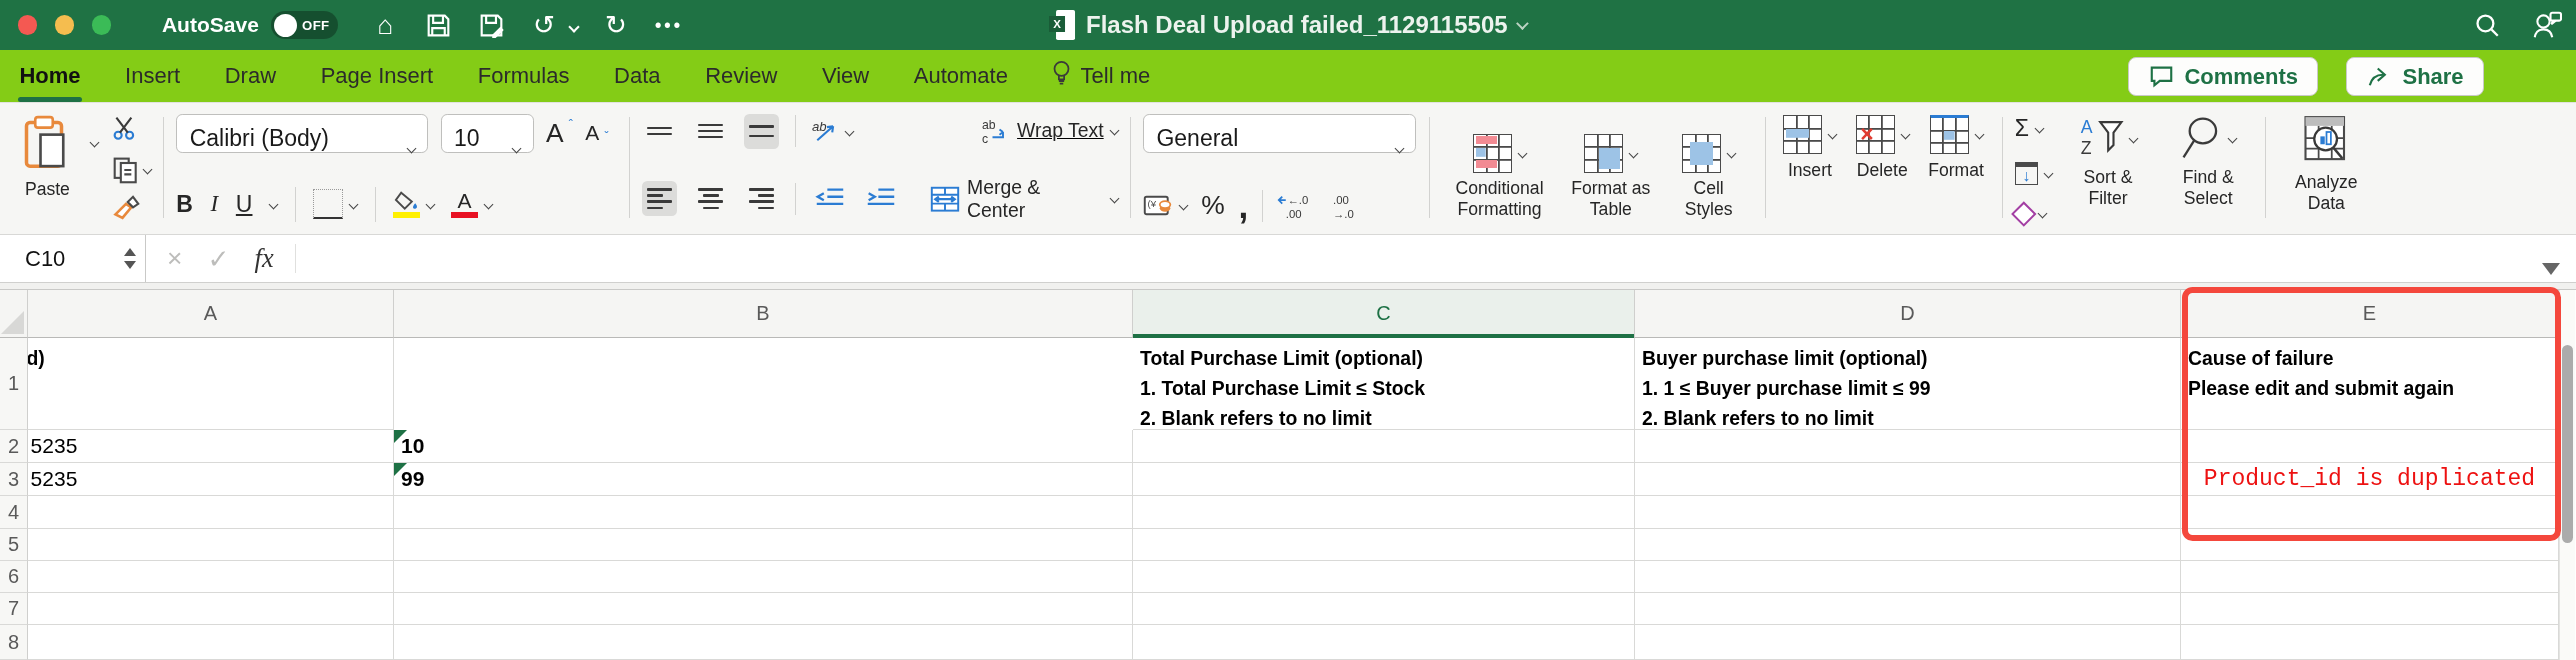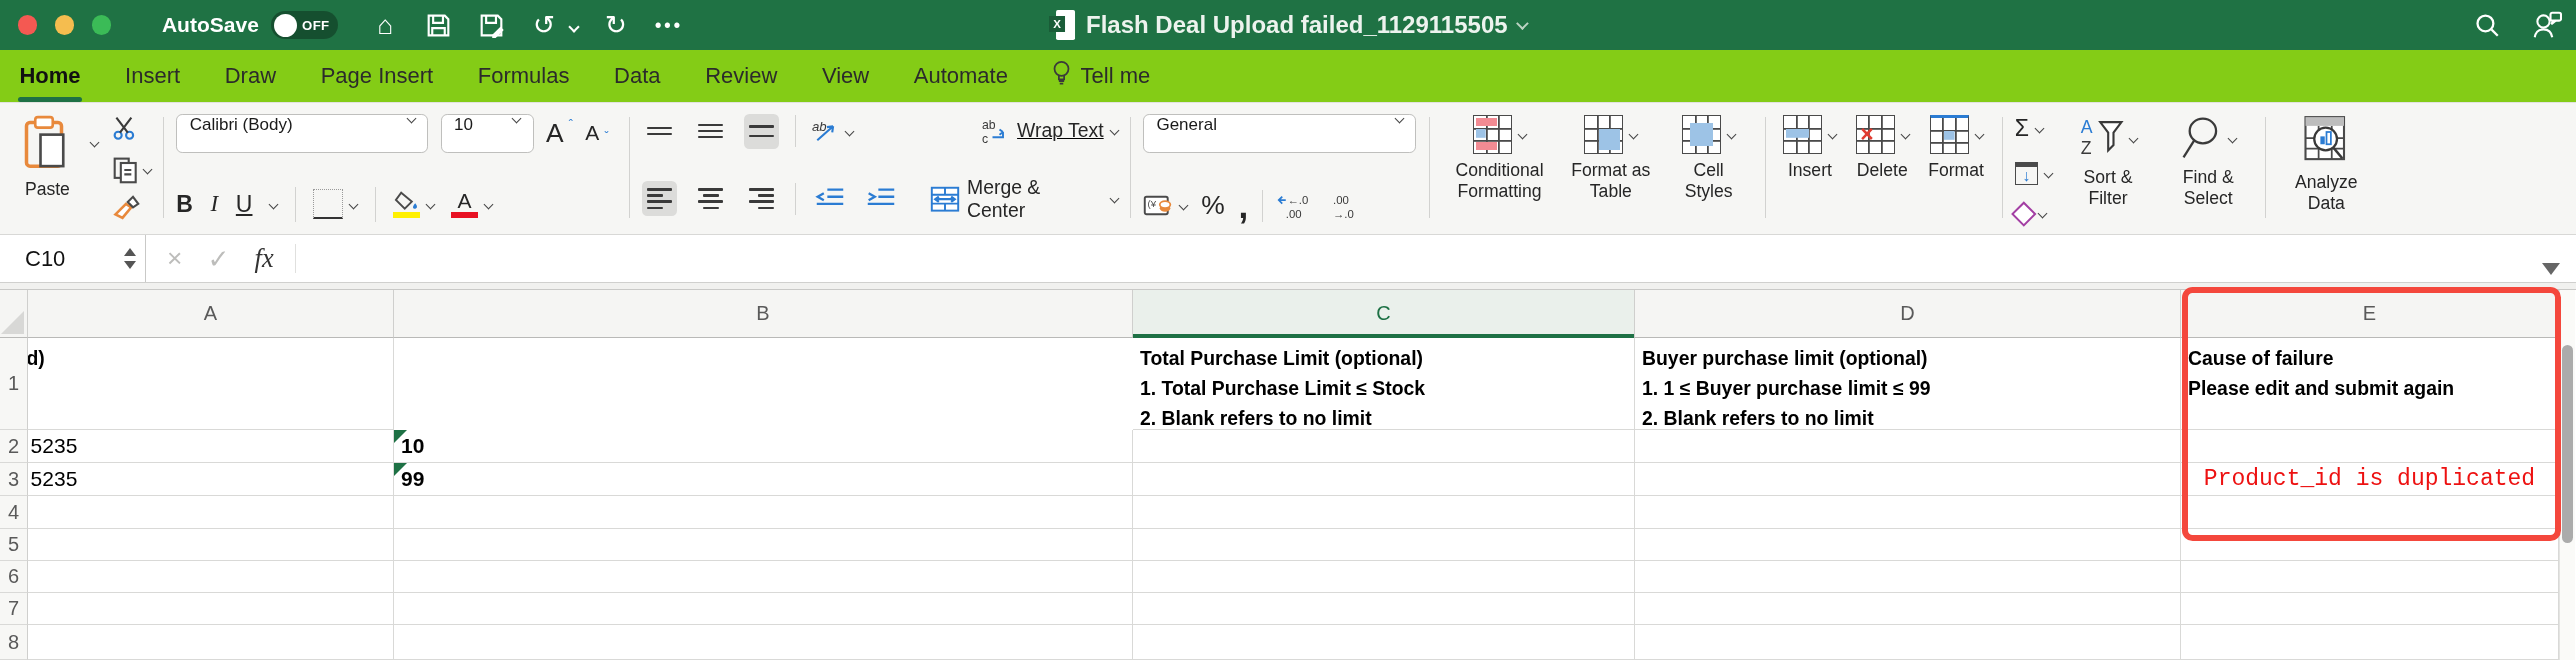--- a/index.html
+++ b/index.html
@@ -40,21 +40,21 @@
   .pill-btn svg { display:block; }
 
   
   .ribbon { height:132px; background:#F6F6F4; display:flex; align-items:stretch; padding:7px 0 8.8px 8.8px; border-bottom:0.9px solid #D8D8D6; position:relative; }
   .rgroup { display:flex; flex-direction:column; justify-content:space-between; padding:3.5px 8.8px; }
   .rdiv { width:0.9px; background:#D2D2D0; margin:7px 3.5px; }
   .rrow { display:flex; align-items:center; gap:12.3px; }
   .bigbtn { display:flex; flex-direction:column; align-items:center; justify-content:flex-start; gap:5.3px; padding:1.8px 5.3px; }
   .biglabel { font-size:17.6px; color:#262626; text-align:center; line-height:21px; }
   .chev { width:7px; height:7px; border-right:1.8px solid #444; border-bottom:1.8px solid #444; transform:rotate(45deg); display:inline-block; flex:0 0 auto; }
-  .selbox { height:39px; background:#fff; border:1.3px solid #BFBFBD; border-radius:6.2px; display:flex; align-items:flex-start; justify-content:space-between; padding:0 12.3px; font-size:17px; color:#1a1a1a; }
+  .selbox { height:39px; background:#fff; border:1.3px solid #BFBFBD; border-radius:6.2px; display:flex; align-items:flex-end; justify-content:space-between; padding:0 12.3px; font-size:23px; color:#1a1a1a; }
   .smallbtn { display:flex; align-items:center; gap:7px; font-size:23px; color:#262626; }
   .bars { display:flex; flex-direction:column; gap:3.5px; }
   .bars i { display:block; height:2.6px; background:#3a3a3a; border-radius:0.9px; }
   .icbox { width:35px; height:35px; display:flex; align-items:center; justify-content:center; }
   .selected-ic { background:#DCDCDA; border-radius:5.3px; }
   .grid-ic { position:relative; width:39px; height:39px; border:1.8px solid #4a4a4a; background:
       linear-gradient(#4a4a4a,#4a4a4a) 0 11.5px/100% 1.8px no-repeat,
       linear-gradient(#4a4a4a,#4a4a4a) 0 24px/100% 1.8px no-repeat,
       linear-gradient(#4a4a4a,#4a4a4a) 11.5px 0/1.8px 100% no-repeat,
       linear-gradient(#4a4a4a,#4a4a4a) 24px 0/1.8px 100% no-repeat, #fff; }
@@ -177,20 +177,35 @@
   </div>
   <div class="tellme">
     <span>
       <svg width="21" height="26.4" viewBox="0 0 24 30" fill="none" stroke="#3a3a3a" stroke-width="2">
           <circle cx="12" cy="10" r="8"></circle>
           <path d="M9 18v4h6v-4M9 24h6M10 27h4"></path>
         </svg>
     </span>
     <span>Tell me</span>
   </div>
+  <div class="tab-actions">
+    <div class="pill-btn">
+      <svg width="25" height="23" viewBox="0 0 28 26" fill="none" stroke="#1E7145" stroke-width="2.4">
+          <path d="M3 3h22v15H12l-6 5v-5H3z"></path>
+        </svg>
+      <span>Comments</span>
+    </div>
+    <div class="pill-btn">
+      <svg width="25" height="23" viewBox="0 0 28 26" fill="none" stroke="#1E7145" stroke-width="2.4">
+          <path d="M3 23c2-8 8-12 15-12"></path>
+          <path d="M12 4l8 7-8 7" fill="none"></path>
+        </svg>
+      <span>Share</span>
+    </div>
+  </div>
 </div>
 
 <div class="ribbon">
 
   <div class="rgroup" style="flex-direction:row; gap:14px; align-items:flex-start;">
     <div class="bigbtn">
       <span>
         <svg width="49" height="55" viewBox="0 0 56 62" fill="none">
             <rect x="4" y="8" width="40" height="50" rx="4" stroke="#E8893C" stroke-width="4"></rect>
             <rect x="14" y="2" width="20" height="12" rx="3" fill="#fff" stroke="#E8893C" stroke-width="3"></rect>
@@ -392,21 +407,21 @@
         <svg width="35" height="26.4" viewBox="0 0 40 30" fill="none" style="font-size:26px">
             <text x="8" y="13" font-size="13" fill="#3a3a3a">.00</text>
             <text x="8" y="28" font-size="13" fill="#3a3a3a">→.0</text>
           </svg>
       </div>
     </div>
   </div>
 
   <div class="rdiv"></div>
 
-  <div class="rgroup" style="flex-direction:row; gap:5.3px; align-items:flex-start;">
+  <div class="rgroup" style="flex-direction:row; gap:5.3px; align-items:flex-end;">
     <div class="bigbtn" style="width:115px;">
       <div style="display:flex; align-items:center; gap:7px;">
         <span class="grid-ic" style="background:
           linear-gradient(#F28B93,#F28B93) 1.8px 1.8px/21px 8px no-repeat,
           linear-gradient(#9DC3E6,#9DC3E6) 1.8px 13.2px/9.7px 8.8px no-repeat,
           linear-gradient(#F28B93,#F28B93) 1.8px 25.5px/21px 8px no-repeat,
           linear-gradient(#4a4a4a,#4a4a4a) 0 11.5px/100% 1.8px no-repeat,
           linear-gradient(#4a4a4a,#4a4a4a) 0 24px/100% 1.8px no-repeat,
           linear-gradient(#4a4a4a,#4a4a4a) 11.5px 0/1.8px 100% no-repeat,
           linear-gradient(#4a4a4a,#4a4a4a) 24px 0/1.8px 100% no-repeat, #fff;"></span>

